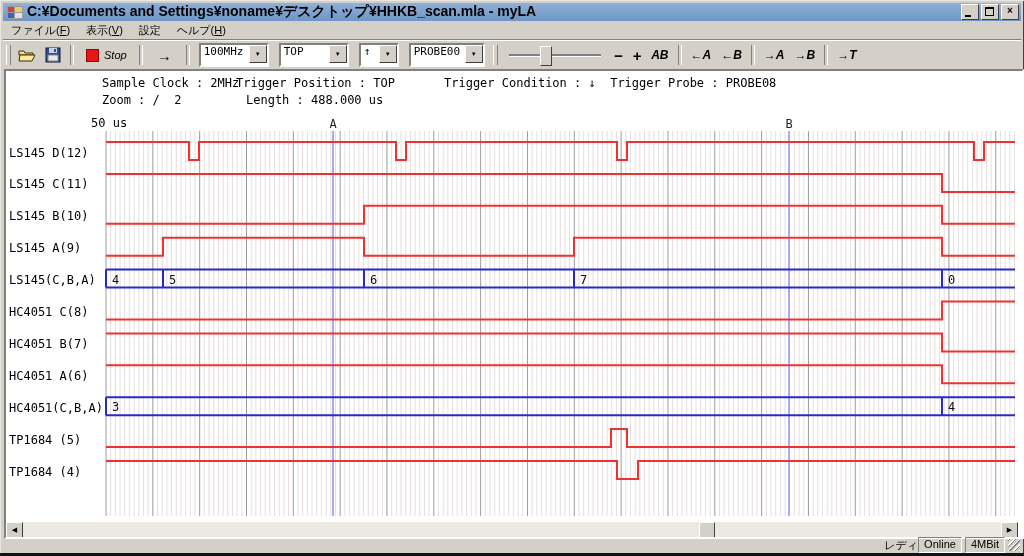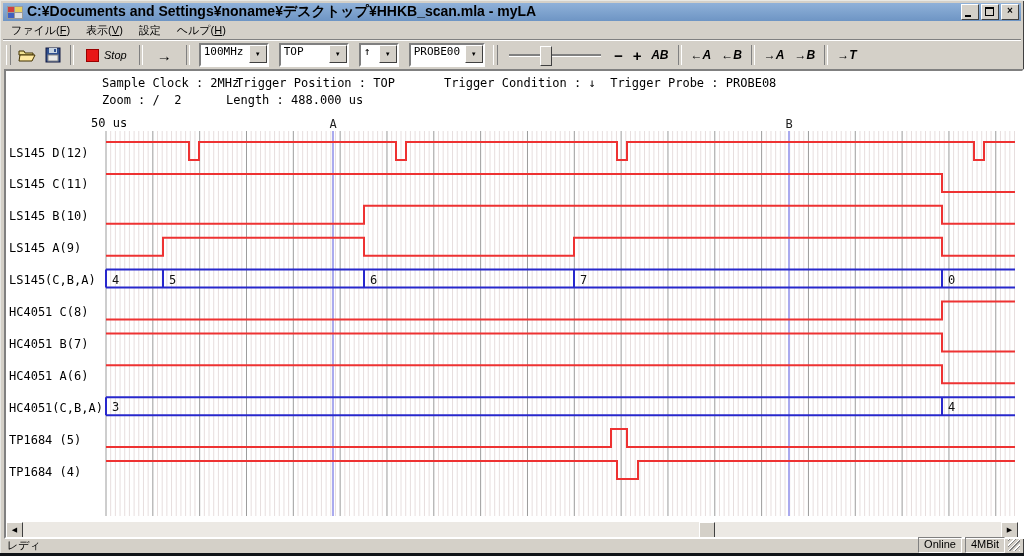--- a/index.html
+++ b/index.html
@@ -51,21 +51,21 @@
   
   .hscroll{position:absolute;left:0;bottom:0;width:1012px;height:15px;background:#ece9e4;}
   .sbtn{position:absolute;top:0;width:15px;height:15px;background:#d4d0c8;border:1px solid;
     border-color:#fff #404040 #404040 #fff;font-size:7px;line-height:13px;text-align:center;color:#000;}
   .sbtn.left{left:0;} .sbtn.right{right:0;}
   .sthumb{position:absolute;top:0;left:693px;width:14px;height:15px;background:#d4d0c8;
     border:1px solid;border-color:#fff #404040 #404040 #fff;}
   
   .statusbar{position:absolute;left:3px;right:3px;top:537px;height:16px;font-size:11px;
     display:flex;align-items:center;}
-  .status-left{flex:1;padding-left:4px;white-space:pre;}
+  .status-left{flex:1;padding-left:4px;white-space:pre;text-align:right;}
   .spanel{height:14px;border:1px solid;border-color:#808080 #fff #fff #808080;
     padding:0 5px;margin-right:3px;line-height:13px;}
   .sgrip{width:12px;height:12px;margin-right:1px;
     background:repeating-linear-gradient(135deg,#fff 0 1px,#808080 1px 2px,#d4d0c8 2px 4px);}
   .bottomstrip{position:absolute;left:0;bottom:0;width:100%;height:3px;background:#101418;}
 </style>
 </head>
 <body>
 
 <div id="window">
@@ -148,21 +148,21 @@
     <span class="tbtn navbtn">→A</span>
     <span class="tbtn navbtn">→B</span>
     <span class="tsep"></span>
     <span class="tbtn navbtn">→T</span>
   </div>
 
   <div class="client">
     <div class="info-item" style="left:96px;top:5px">Sample Clock : 2MHz</div>
     <div class="info-item" style="left:96px;top:22px">Zoom : /  2</div>
     <div class="info-item" style="left:230px;top:5px">Trigger Position : TOP</div>
-    <div class="info-item" style="left:220px;top:22px">Length : 488.000 us</div>
+    <div class="info-item" style="left:240px;top:22px">Length : 488.000 us</div>
     <div class="info-item" style="left:438px;top:5px">Trigger Condition : ↓  Trigger Probe : PROBE08</div>
 
     <svg id="wavesvg" viewBox="0 0 1012 407">
         <line x1="100" y1="20" x2="100" y2="405" stroke="#9c9c9c" stroke-width="1"></line>
         <line x1="104.68299999999999" y1="20" x2="104.68299999999999" y2="405" stroke="#e7dede" stroke-width="1"></line>
         <line x1="109.366" y1="20" x2="109.366" y2="405" stroke="#e7dede" stroke-width="1"></line>
         <line x1="114.049" y1="20" x2="114.049" y2="405" stroke="#e7dede" stroke-width="1"></line>
         <line x1="118.732" y1="20" x2="118.732" y2="405" stroke="#e7dede" stroke-width="1"></line>
         <line x1="123.41499999999999" y1="20" x2="123.41499999999999" y2="405" stroke="#e7dede" stroke-width="1"></line>
         <line x1="128.098" y1="20" x2="128.098" y2="405" stroke="#e7dede" stroke-width="1"></line>

